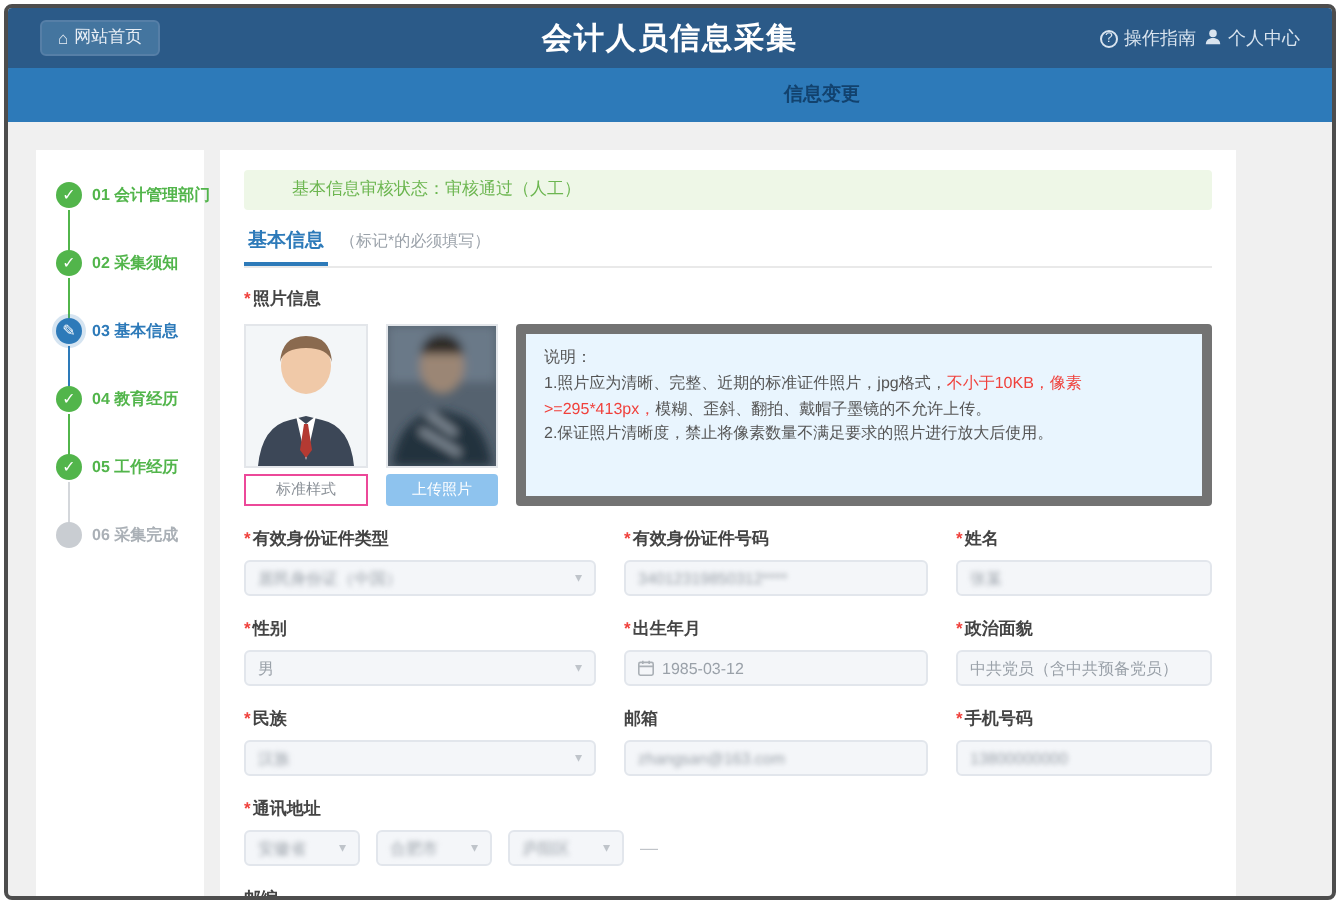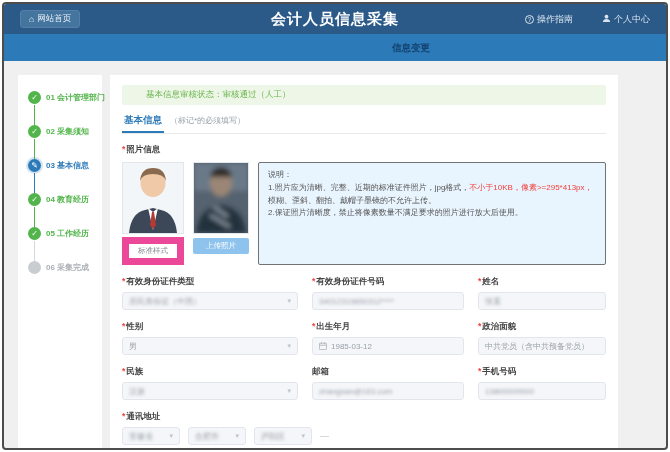--- a/index.html
+++ b/index.html
@@ -3,21 +3,21 @@
 <meta charset="utf-8">
 <style>
   * { margin:0; padding:0; box-sizing:border-box; }
   html,body { width:670px; height:452px; background:#fff; font-family:"Liberation Sans", sans-serif; }
   .frame { width:666px; height:448px; margin:2px; border:2px solid #4d4d4d; border-radius:4px; overflow:hidden; background:#f0f0f0; display:flex; flex-direction:column; }
 
   
   .hdr { height:30px; background:#2b5a88; display:flex; align-items:center; padding:0 16px; position:relative; flex:0 0 auto; }
   .home-btn { background:#44759f; border:1px solid #567fa7; border-radius:3px; color:#e8eef5; font-size:8.5px; padding:2px 8px; display:flex; align-items:center; gap:3px; cursor:pointer; }
   .hdr-title { position:absolute; left:0; right:0; text-align:center; color:#ffffff; font-size:15px; font-weight:bold; letter-spacing:1px; pointer-events:none; }
-  .hdr-right { margin-left:auto; display:flex; gap:29px; z-index:1; }
+  .hdr-right { margin-left:auto; display:flex; gap:4px; z-index:1; }
   .hdr-link { color:#d9e4ef; font-size:9px; display:flex; align-items:center; gap:3px; cursor:pointer; }
   .qicon { display:inline-block; width:9px; height:9px; border:1px solid #d9e4ef; border-radius:50%; font-size:7px; line-height:8px; text-align:center; }
 
   
   .strip { height:27px; background:#2d7ab9; display:flex; justify-content:center; flex:0 0 auto; }
   .strip-tab { width:152px; text-align:center; line-height:27px; font-size:9.5px; font-weight:bold; color:#12426e; cursor:pointer; }
   .strip-tab.active { background:#5eead4; color:#2d7ab9;margin-top:48px; }
 
   
   .content { flex:1; display:flex; align-items:stretch; gap:8px; padding:14px 48px 0 14px; overflow:hidden; }
@@ -44,23 +44,23 @@
   .sec-tab { color:#2d7ab9; font-size:9.5px; font-weight:bold; padding:0 2px 4px 2px; border-bottom:2px solid #2d7ab9; cursor:pointer; }
   .sec-hint { color:#9aa1a9; font-size:8px; }
   .req { color:#f0413c; margin-right:1px; }
   .flabel { font-size:8.5px; color:#444;font-weight:bold; }
 
   .photo-label { margin-top:10px; }
   .photo-row { margin-top:6px; display:flex; gap:9px; align-items:stretch; }
   .pcol { width:62px; flex:0 0 auto; }
   .pcol2 { width:56px; flex:0 0 auto; }
   .pbox { width:100%; height:72px; border:1px solid #e3e6ea; background:#fafbfc; overflow:hidden; }
-  .pcaption { margin-top:3px; text-align:center; font-size:7.5px; color:#8a9097; border:7px solid #ec4899; padding:2px 0; background:#fff; }
+  .pcaption { margin-top:3px; text-align:center; font-size:7.5px; color:#8a9097; border:1px solid #ec4899; padding:2px 0; background:#fff; }
   .upbtn { margin-top:3px; width:100%; height:16px; background:#8ec3ee; color:#fff; border:none; border-radius:2px; font-size:7.5px; cursor:pointer; font-family:inherit; }
-  .note { flex:1; background:#e9f5fe; border:1px solid #737373; border-radius:2px; padding:6px 9px; font-size:8px; color:#555; line-height:1.6; }
+  .note { flex:1; background:#e9f5fe; border:5px solid #737373; border-radius:2px; padding:6px 9px; font-size:8px; color:#555; line-height:1.6; }
   .note .red { color:#f0413c; }
 
   .frow { display:grid; grid-template-columns:176px 152px 1fr; column-gap:14px; margin-top:11px; }
   .field .flabel { display:block; margin-bottom:4px; }
   .ctrl { height:18px; background:#f4f6f9; border:1px solid #e2e6ec; border-radius:3px; display:flex; align-items:center; padding:0 6px; font-size:8px; color:#9aa1a9; overflow:hidden; white-space:nowrap; }
   .ctrl .val { overflow:hidden; }
   .blur { filter:blur(1.4px); }
   .chev { margin-left:auto; color:#bfc4ca; font-size:7px; flex:0 0 auto; }
   .cal { flex:0 0 auto; margin-right:4px; display:inline-flex; }
 

